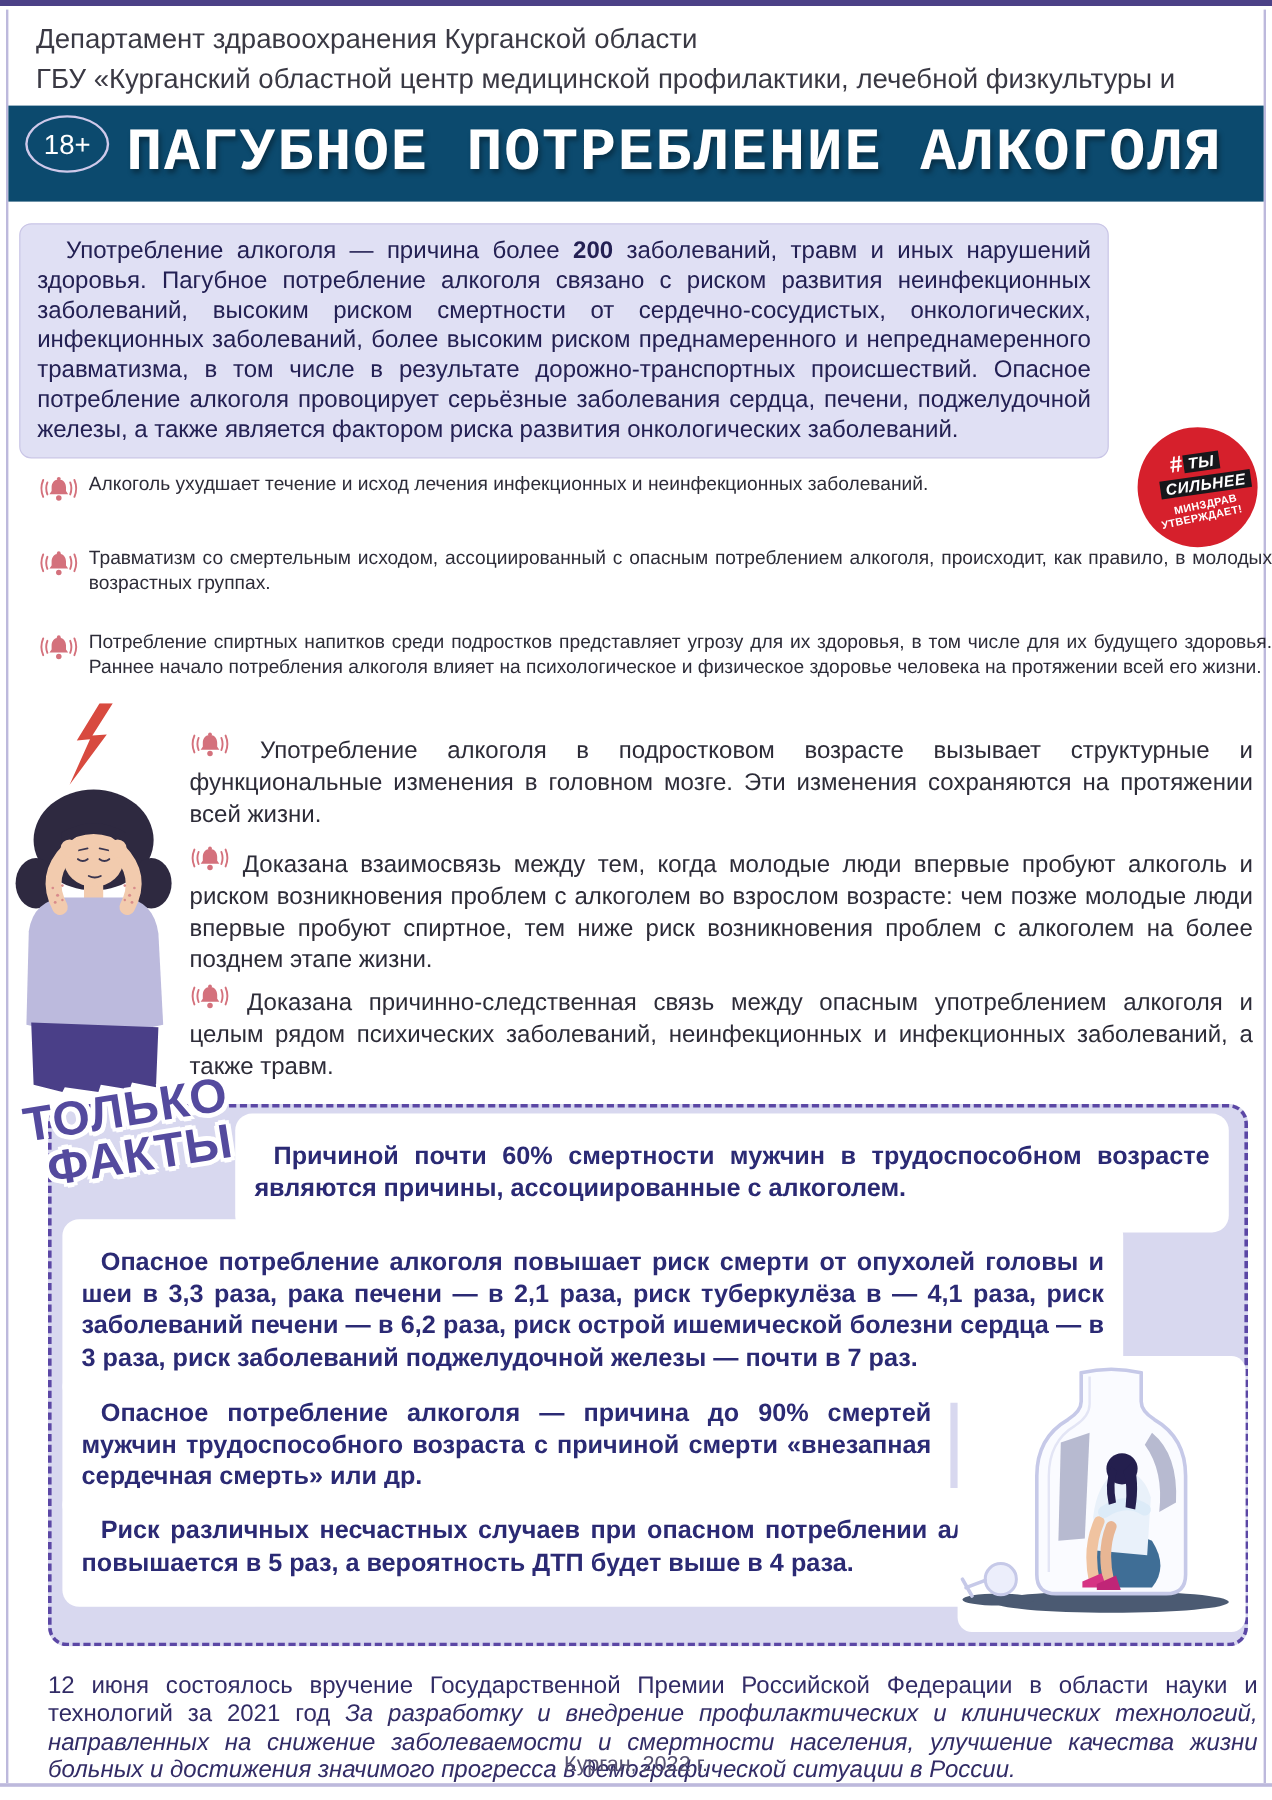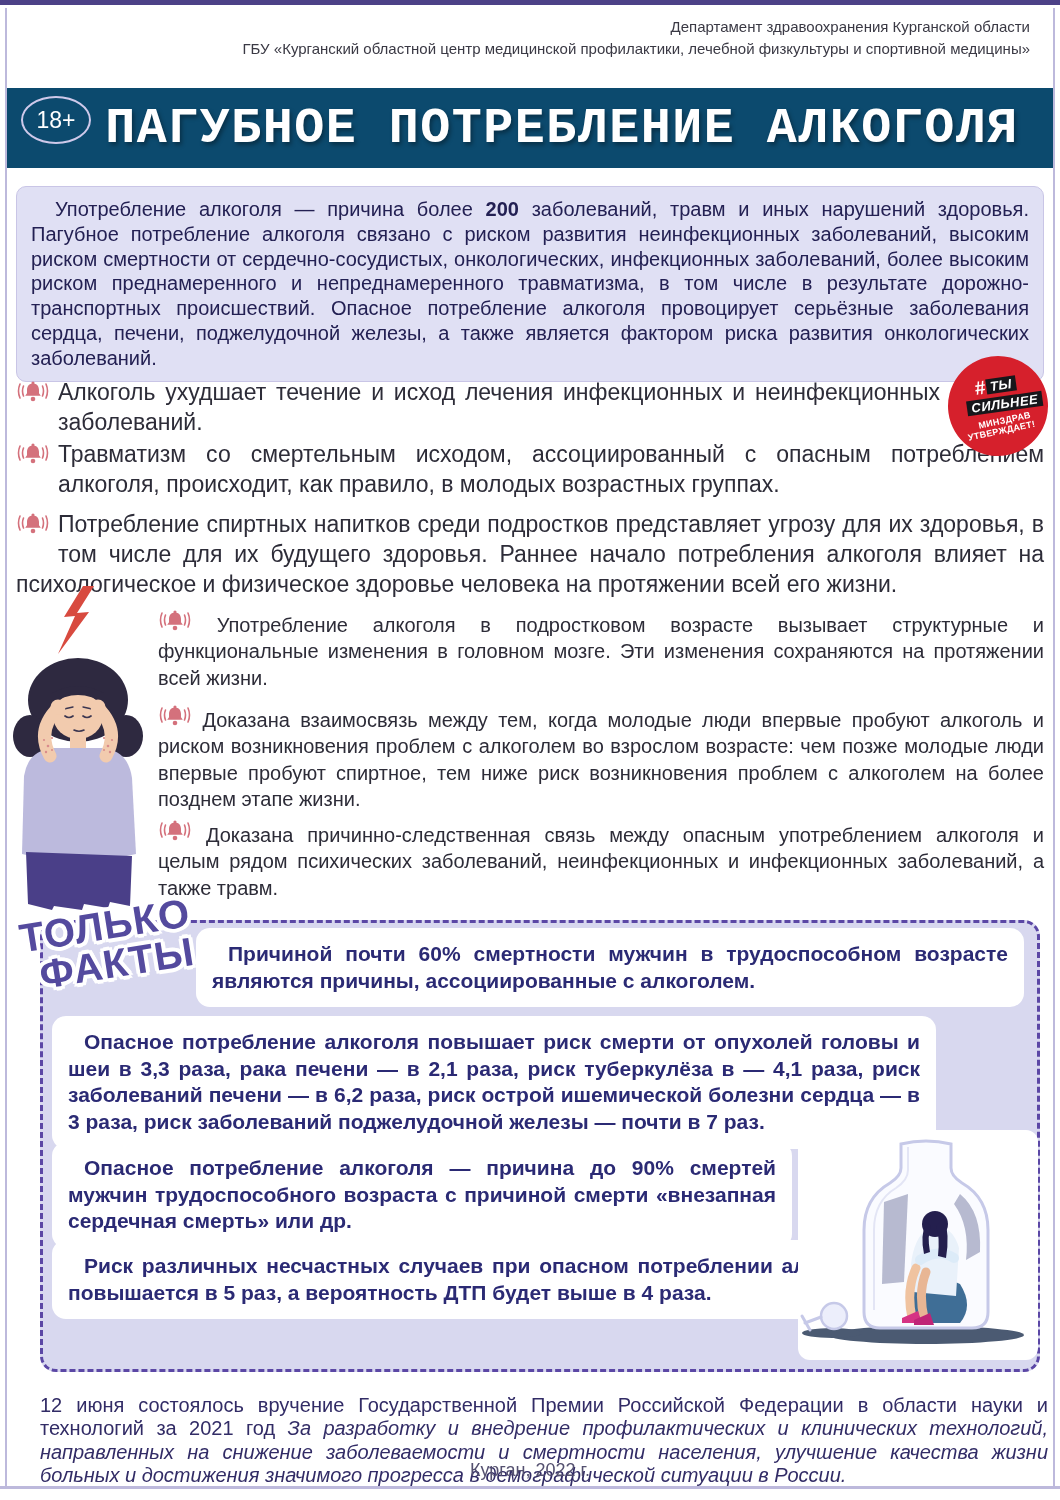--- a/index.html
+++ b/index.html
@@ -7,37 +7,37 @@
     position:relative;width:1060px;height:1500px;background:#ffffff;
     font-family:"Liberation Sans",sans-serif;overflow:hidden;margin:0 auto;
   }
   
   .top-strip{position:absolute;left:0;top:0;width:1060px;height:5px;background:#4c4187;}
   .side-line{position:absolute;top:8px;width:2px;height:1478px;background:#bdb9dc;}
   .side-line.left{left:5px;}.side-line.right{right:5px;}
   .bottom-line{position:absolute;left:0;top:1486px;width:1060px;height:3px;background:#bdb9dc;}
 
   
-  .org-header{position:absolute;left:30px;top:16px;width:1000px;text-align:right;
-    font-size:15px;color:#3a3944;line-height:1.45;}
+  .org-header{position:absolute;left:30px;top:16px;width:1000px;text-align:left;
+    font-size:23px;color:#3a3944;line-height:1.45;}
   .banner{position:absolute;left:7px;top:88px;width:1046px;height:80px;background:#0c4a6e;}
   .age-badge{position:absolute;left:14px;top:8px;width:66px;height:44px;border:2px solid #cfc9ea;
     border-radius:50%;color:#fff;font-size:23px;display:flex;align-items:center;justify-content:center;}
   .poster-title{position:absolute;left:72px;top:0;width:966px;height:80px;display:flex;align-items:center;
     justify-content:center;font-family:Liberation Mono, monospace;font-weight:bold;font-size:50px;color:#fff;
     letter-spacing:1.5px;text-shadow:2px 3px 4px rgba(0,0,0,.35);white-space:nowrap;}
 
   
-  .intro-box{position:absolute;left:16px;top:186px;width:1028px;background:#e0e0f4;
+  .intro-box{position:absolute;left:16px;top:186px;width:908px;background:#e0e0f4;
     border:1px solid #c9c5e6;border-radius:10px;padding:10px 14px;box-sizing:border-box;}
   .intro-text{font-size:20px;line-height:1.24;color:#232053;text-align:justify;text-indent:24px;margin:0;}
   .intro-text b{font-weight:bold;}
 
   
-  .alert{position:absolute;font-size:23px;line-height:1.3;color:#2d2c38;text-align:justify;margin:0;}
+  .alert{position:absolute;font-size:16px;line-height:1.3;color:#2d2c38;text-align:justify;margin:16px;}
   .alert .bell{float:left;margin:1px 8px 0 0;}
   .alert-1{left:16px;top:378px;width:924px;}
   .alert-2{left:16px;top:440px;width:1028px;}
   .alert-3{left:16px;top:510px;width:1028px;}
   .teen-alert{position:absolute;left:158px;width:886px;font-size:20px;line-height:1.32;
     color:#2d2c38;text-align:justify;margin:0;}
   .teen-1{top:608px;}.teen-2{top:703px;}.teen-3{top:818px;}
 
   
   .campaign-badge{position:absolute;left:948px;top:356px;width:100px;height:100px;border-radius:50%;
@@ -57,21 +57,21 @@
 
   
   .dashed-box{position:absolute;left:40px;top:920px;width:1000px;height:452px;background:#d8d8ef;
     border:3px dashed #5b47a5;border-radius:16px;box-sizing:border-box;z-index:2;}
   .facts-label{position:absolute;left:22px;top:906px;z-index:5;transform:rotate(-9deg);
     font-size:40px;font-weight:bold;color:#544a9e;line-height:.98;letter-spacing:1px;
     text-shadow:-3px -3px 0 #fff,3px -3px 0 #fff,-3px 3px 0 #fff,3px 3px 0 #fff,
                 -4px 0 0 #fff,4px 0 0 #fff,0 -4px 0 #fff,0 4px 0 #fff;}
   .facts-label .l2{margin-left:14px;}
   .fact-card{position:absolute;background:#fff;border-radius:14px;box-sizing:border-box;
-    padding:13px 16px;z-index:3;}
+    padding:23px 16px;z-index:3;}
   .fact-text{font-size:21px;font-weight:bold;color:#2b2a74;text-align:justify;line-height:1.27;
     margin:0;text-indent:16px;}
   .fact-1{left:196px;top:928px;width:828px;}
   .fact-2{left:52px;top:1016px;width:884px;}
   .fact-3{left:52px;top:1142px;width:740px;}
   .fact-4{left:52px;top:1240px;width:840px;}
   .bottle-card{position:absolute;left:798px;top:1130px;width:240px;height:230px;background:#fff;
     border-radius:12px;z-index:3;overflow:hidden;}
 
   

